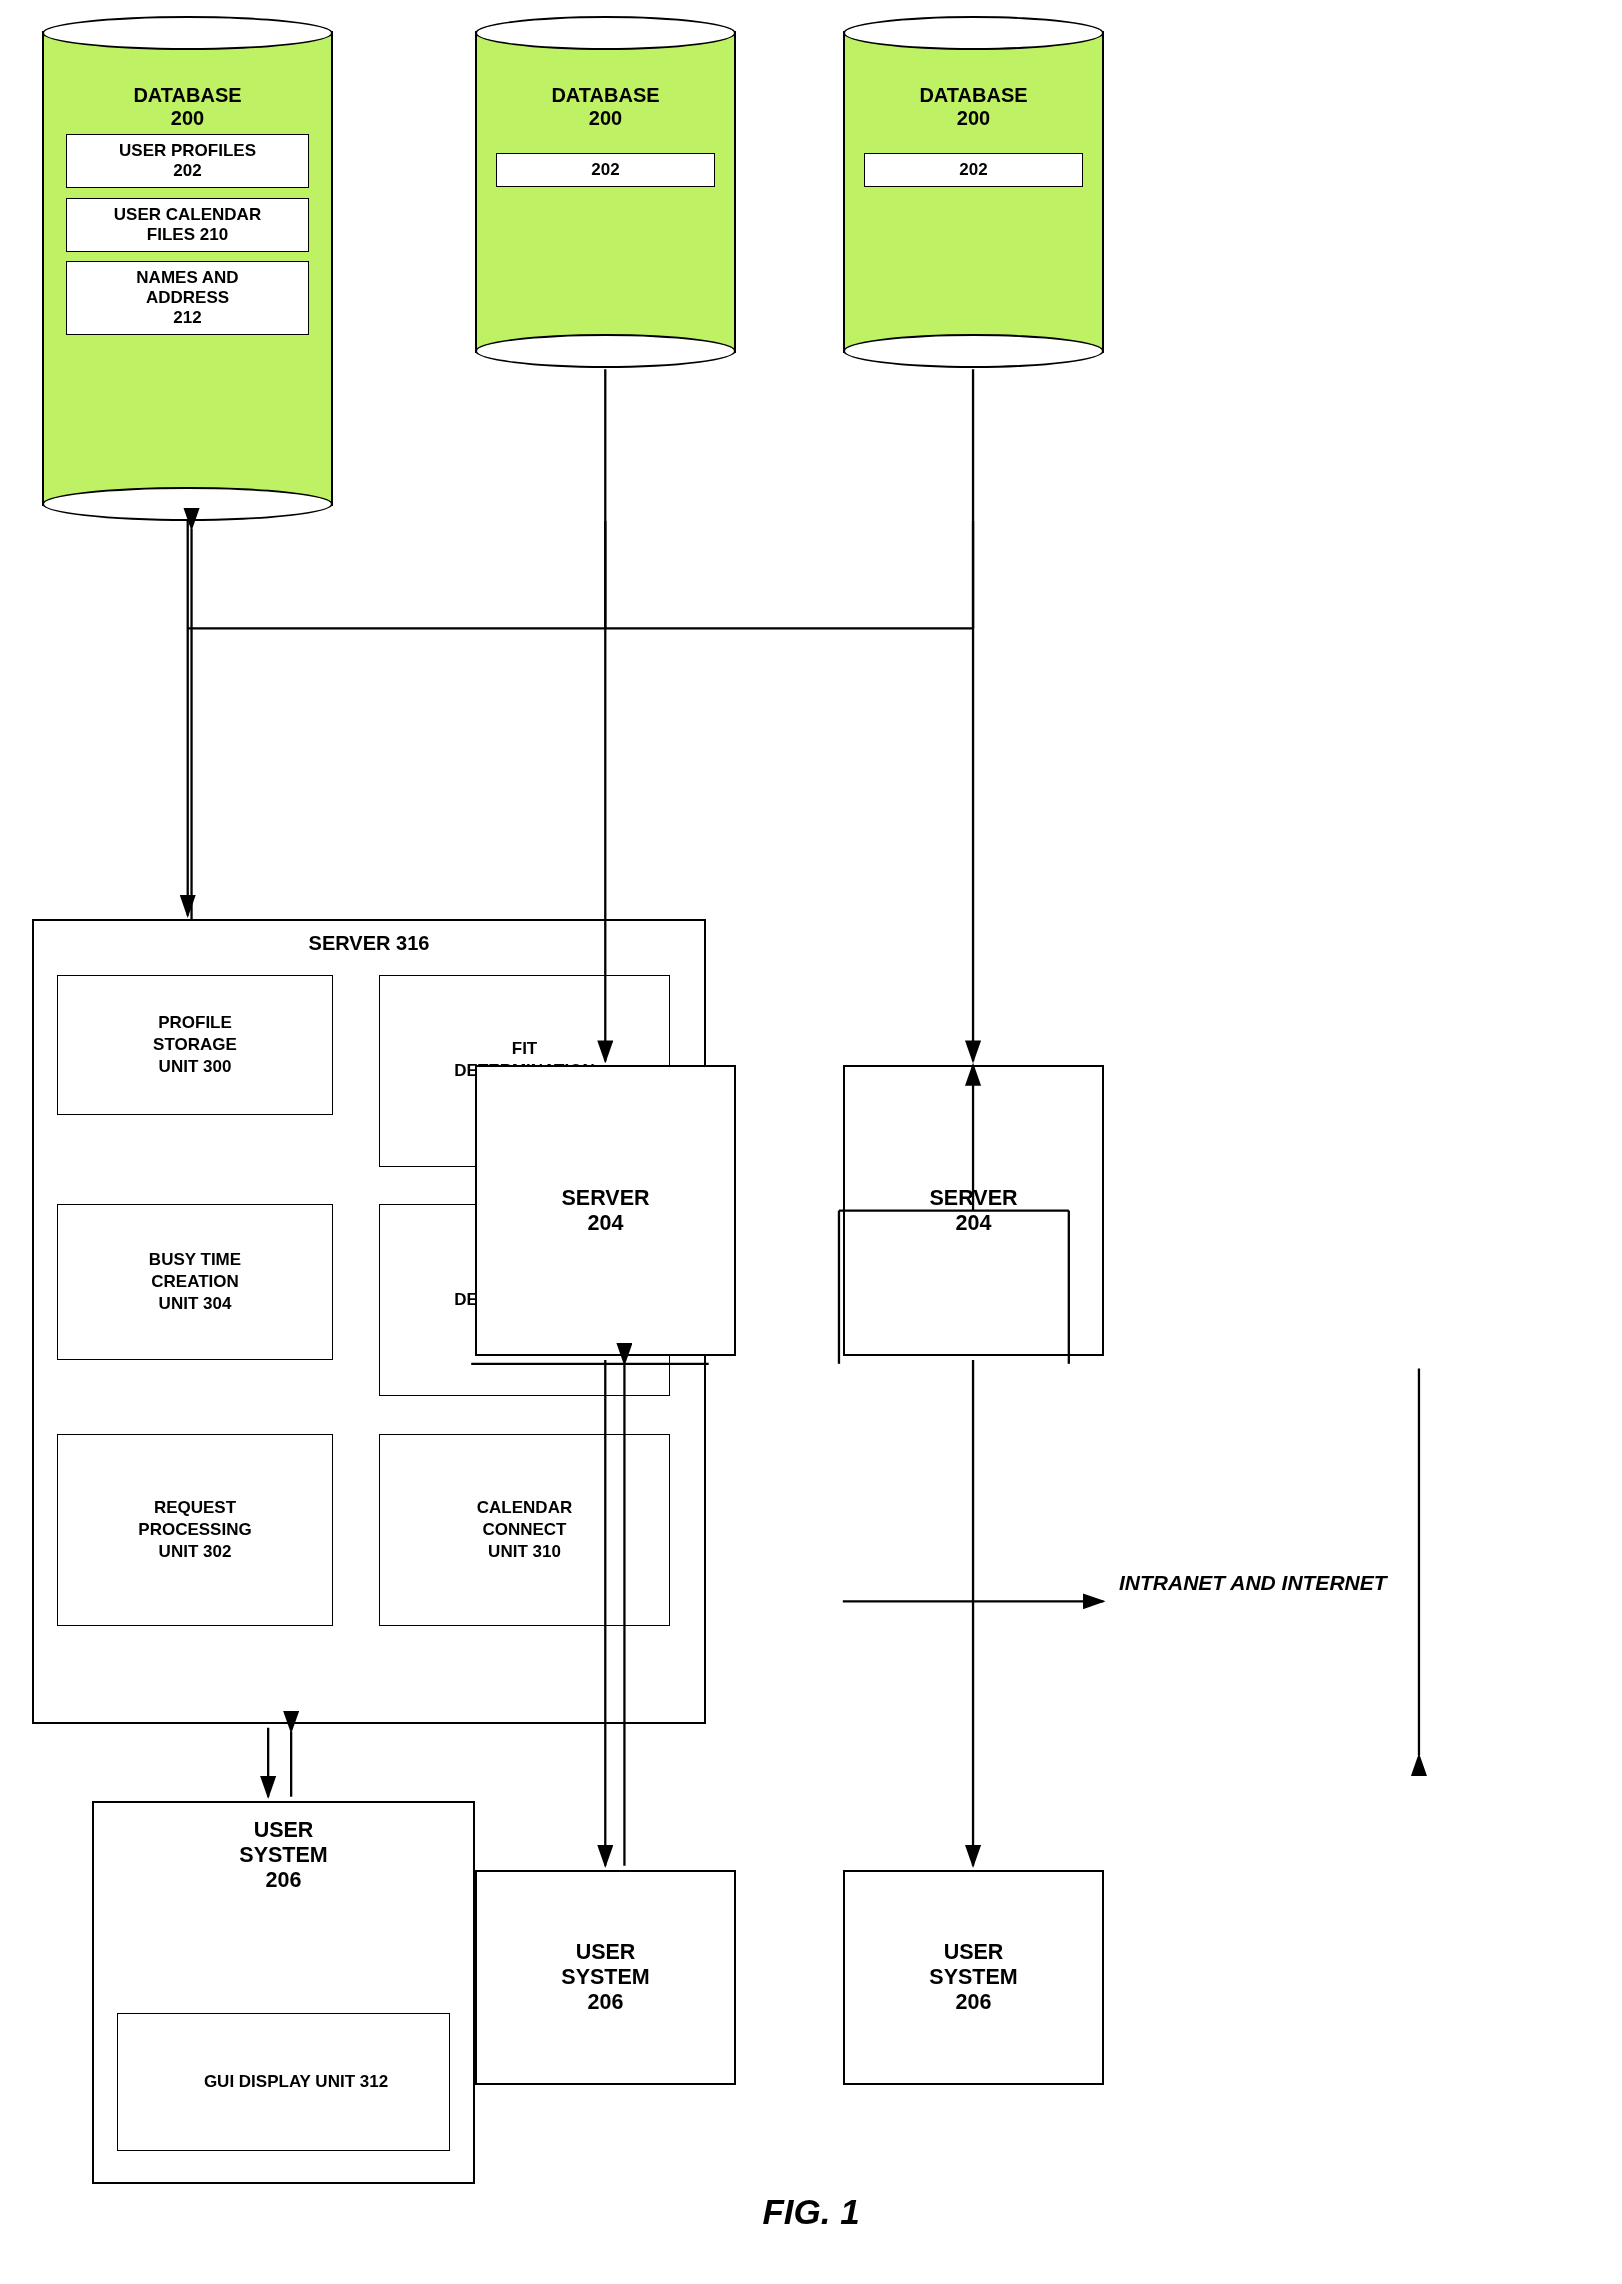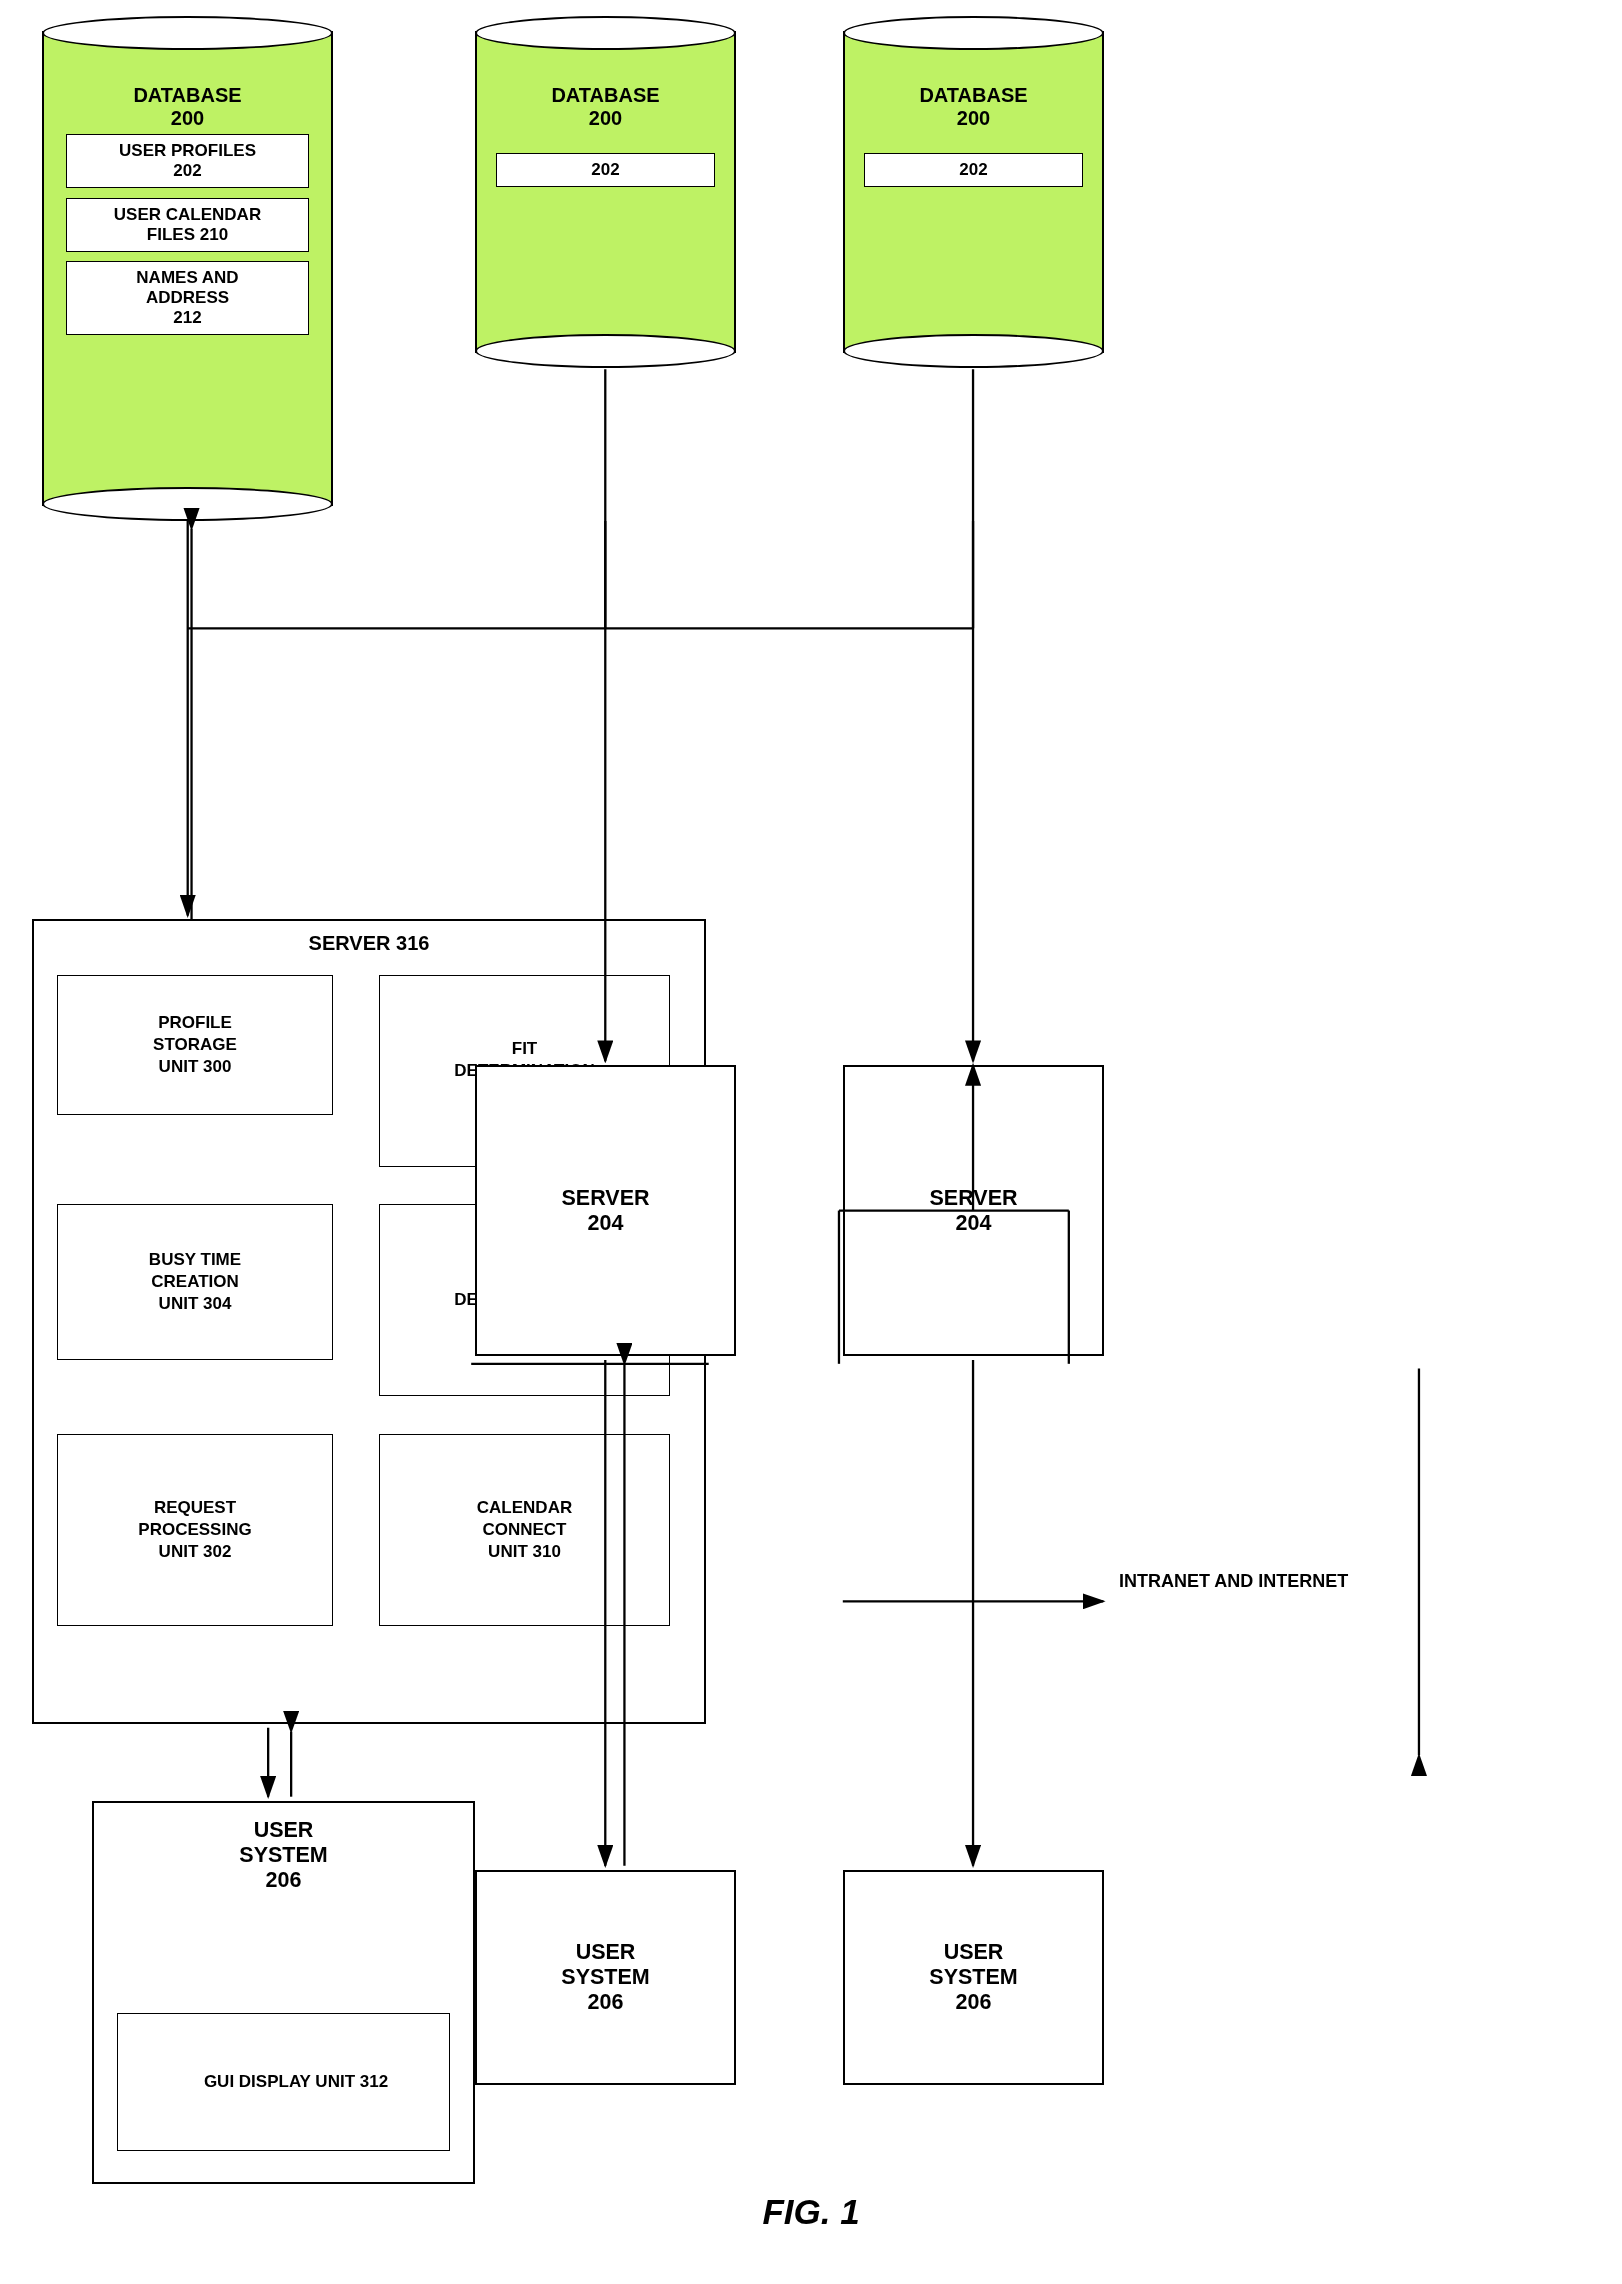--- a/index.html
+++ b/index.html
@@ -209,23 +209,24 @@
       font-size: 35px;
       font-weight: bold;
       font-style: italic;
     }
 
     
     .intranet-label {
       position: absolute;
       left: 1119px;
       top: 1571px;
-      font-size: 18px;
+      font-size: 21px;
       font-weight: bold;
       text-align: center;
+      font-style: italic;
     }
   </style>
 </head>
 <body>
 
 <div class="diagram-container">
 
   <div class="cylinder db-left">
     <div class="cylinder-body" style="width:291px;height:475px;">
       <div class="cylinder-top"></div>

